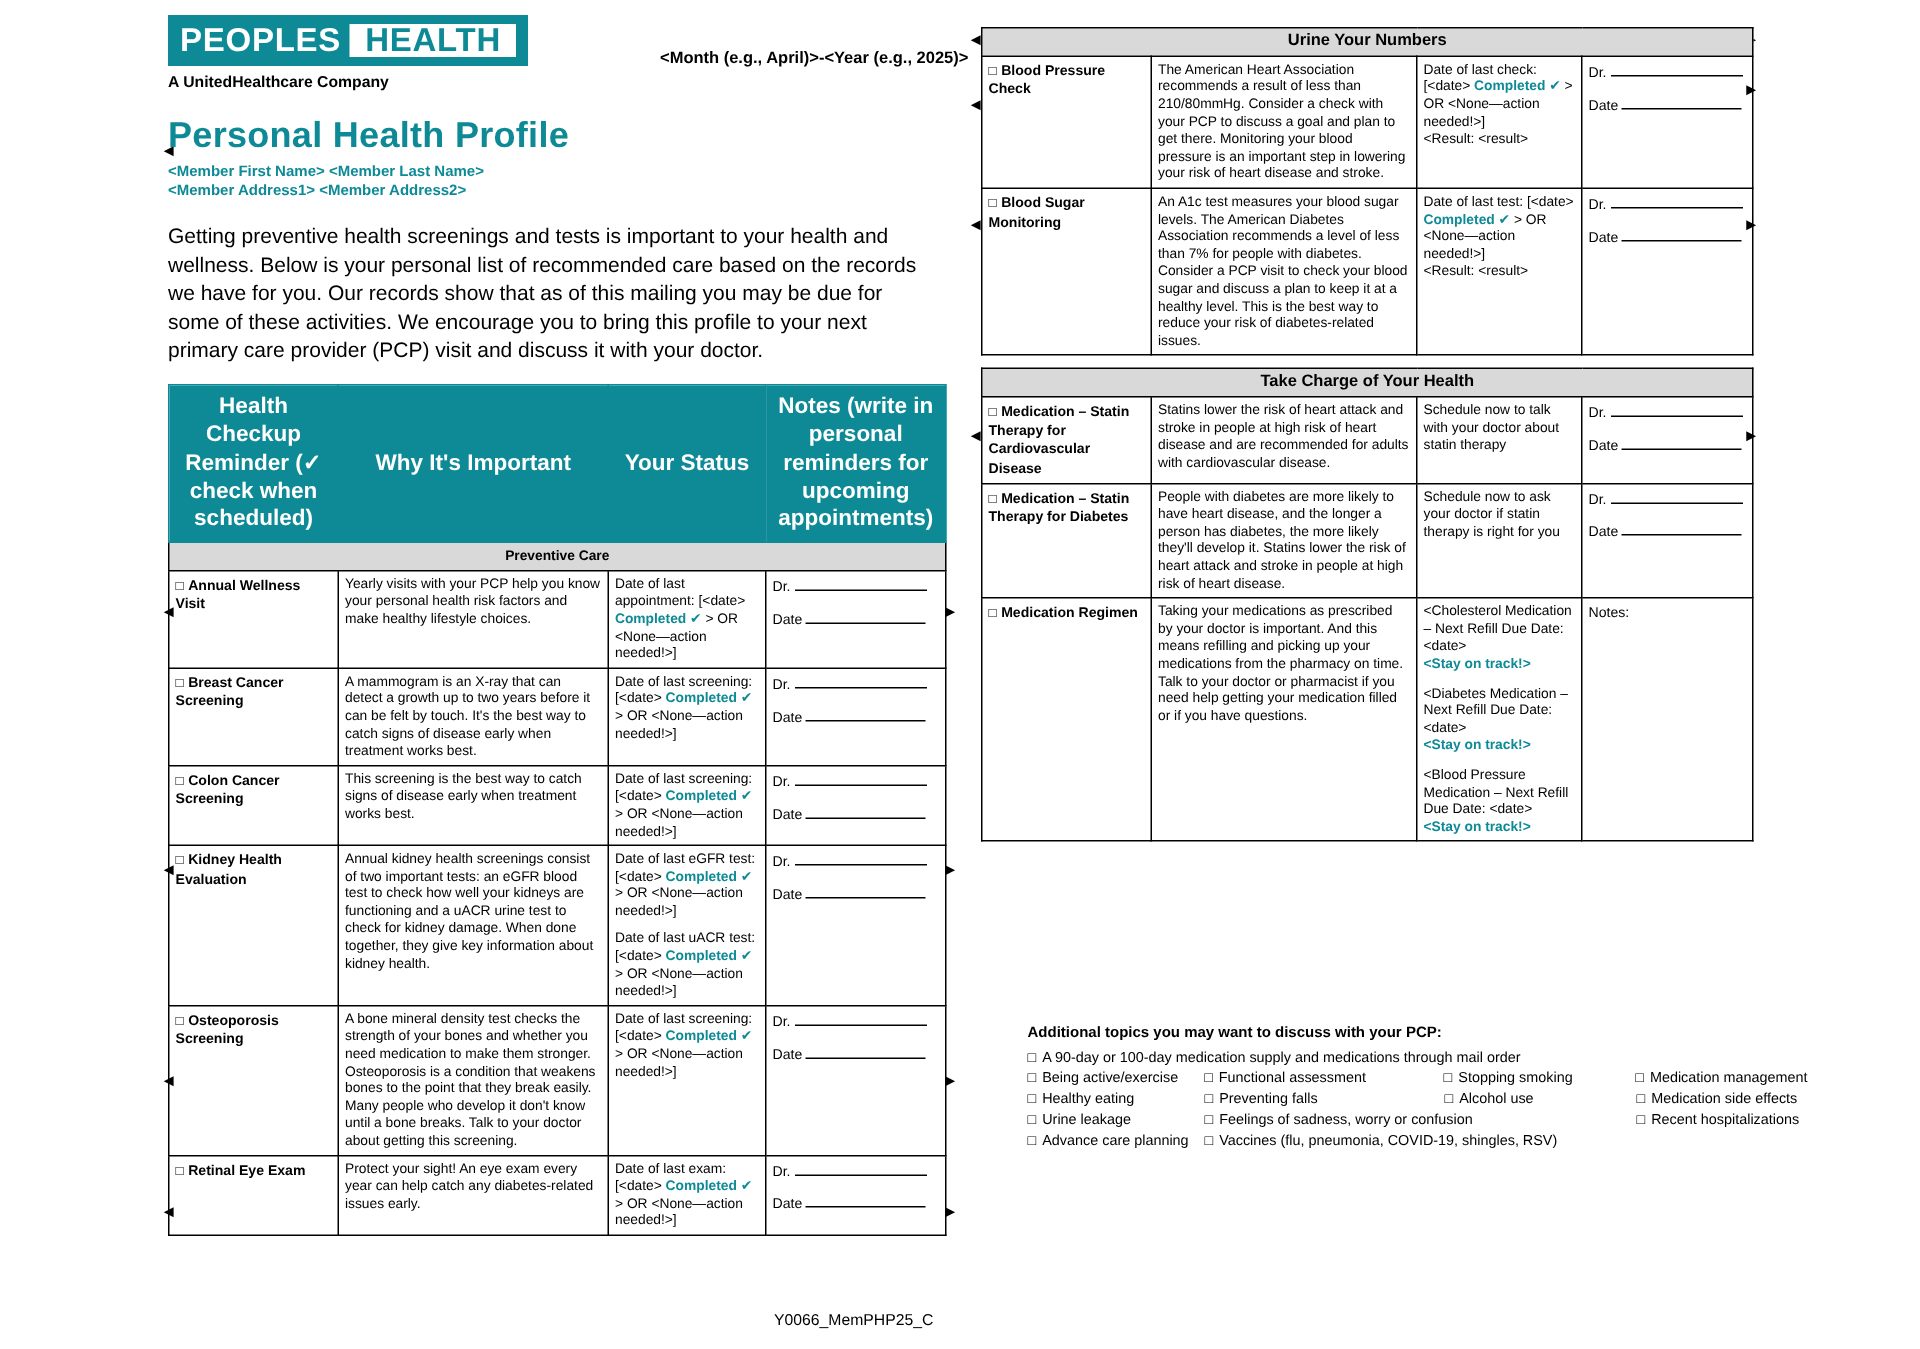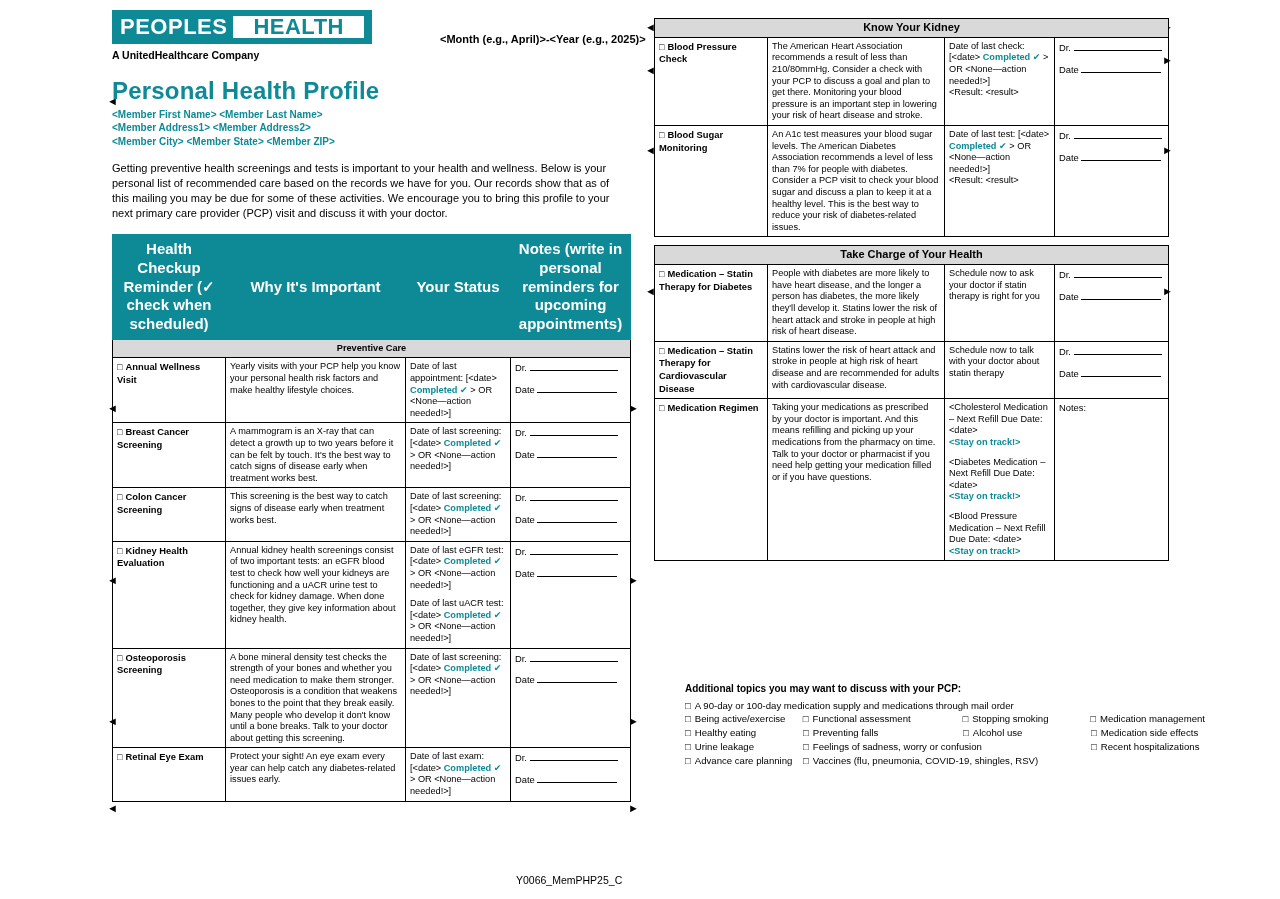--- a/index.html
+++ b/index.html
@@ -10,25 +10,25 @@
     position:relative;
     overflow:hidden;
   }
   .page{position:absolute;inset:0;}
   
   .left-col{position:absolute;left:112px;top:10px;width:518px;}
   .logo-box{display:inline-block;background:#0c4a6e;}
   .logo{display:flex;align-items:stretch;background:#0d8a96;color:#fff;font-weight:bold;
         font-size:22px;letter-spacing:.5px;padding:6px 8px;line-height:1;}
   .logo .peoples{background:#0d8a96;color:#fff;padding-right:6px;}
-  .logo .health{background:#ffffff;color:#0d8a96;padding:0 20px;}
+  .logo .health{background:#ffffff;color:#0d8a96;padding:0 10px;}
   .logo-sub{font-size:10.5px;font-weight:bold;margin-top:5px;color:#000;}
   .title{color:#0d8a96;font-size:24px;font-weight:bold;margin-top:16px;letter-spacing:.2px;}
   .member-lines{font-size:10px;font-weight:bold;color:#0d8a96;line-height:1.33;margin-top:3px;}
-  .intro{font-size:11px;line-height:1.37;margin-top:13px;width:512px;}
+  .intro{font-size:14px;line-height:1.37;margin-top:13px;width:512px;}
   .date-range{position:absolute;left:440px;top:33px;font-size:11px;font-weight:bold;}
 
   
   table{border-collapse:collapse;}
   .tbl{margin-top:13px;width:518px;table-layout:fixed;}
   .tbl th{background:#0d8a96;color:#fff;font-size:15px;font-weight:bold;text-align:center;
           padding:5px 4px;line-height:1.25;border:1px solid #0d8a96;}
   .tbl td{border:1px solid #000;vertical-align:top;font-size:9.2px;line-height:1.26;padding:3px 4px;}
   .band{background:#d9d9d9;text-align:center;font-weight:bold;font-size:11px;padding:2px 0;border:1px solid #000;}
   .chk{font-weight:bold;font-size:9.4px;}
@@ -92,21 +92,20 @@
         <span class="health">HEALTH</span>
       </div>
     </div>
     <div class="logo-sub">A UnitedHealthcare Company</div>
 
     <div class="title">Personal Health Profile</div>
 
     <div class="member-lines">
       <div>&lt;Member First Name&gt; &lt;Member Last Name&gt;</div>
       <div>&lt;Member Address1&gt; &lt;Member Address2&gt;</div>
-      <div>&lt;Member City&gt; &lt;Member State&gt; &lt;Member ZIP&gt;</div>
     </div>
 
     <div class="intro">Getting preventive health screenings and tests is important to your health and wellness. Below is your personal list of recommended care based on the records we have for you. Our records show that as of this mailing you may be due for some of these activities. We encourage you to bring this profile to your next primary care provider (PCP) visit and discuss it with your doctor.</div>
 
     <table class="tbl">
       <colgroup>
           <col style="width:113px">
           <col style="width:180px">
           <col style="width:105px">
           <col style="width:120px">
@@ -227,21 +226,21 @@
   <div class="right-col">
     <table class="rt">
       <colgroup>
           <col style="width:113px">
           <col style="width:177px">
           <col style="width:110px">
           <col style="width:114px">
         </colgroup>
       <tbody>
         <tr>
-            <td class="band" colspan="4">Know Your Kidney</td>
+            <td class="band" colspan="4">Urine Your Numbers</td>
           </tr>
 
         <tr>
           <td><span class="chk">Blood Pressure Check</span></td>
           <td>The American Heart Association recommends a result of less than 210/80mmHg. Consider a check with your PCP to discuss a goal and plan to get there. Monitoring your blood pressure is an important step in lowering your risk of heart disease and stroke.</td>
           <td>
             <span>Date of last check: [&lt;date&gt;</span>
             <span class="teal">Completed</span>
             <span class="chkmark">✔</span>
             <span>&gt; OR &lt;None—action needed!&gt;]</span>
@@ -279,33 +278,33 @@
           <col style="width:177px">
           <col style="width:110px">
           <col style="width:114px">
         </colgroup>
       <tbody>
         <tr>
             <td class="band" colspan="4">Take Charge of Your Health</td>
           </tr>
 
         <tr>
+          <td><span class="chk">Medication – Statin Therapy for Cardiovascular Disease</span></td>
+          <td>Statins lower the risk of heart attack and stroke in people at high risk of heart disease and are recommended for adults with cardiovascular disease.</td>
+          <td>Schedule now to talk with your doctor about statin therapy</td>
+          <td>
+            <div class="dr-line"><span>Dr.</span> <span class="ul"></span></div>
+            <div class="dr-line" style="margin-top:9px;"><span>Date</span> <span class="ul2"></span></div>
+          </td>
+        </tr>
+
+        <tr>
           <td><span class="chk">Medication – Statin Therapy for Diabetes</span></td>
           <td>People with diabetes are more likely to have heart disease, and the longer a person has diabetes, the more likely they'll develop it. Statins lower the risk of heart attack and stroke in people at high risk of heart disease.</td>
           <td>Schedule now to ask your doctor if statin therapy is right for you</td>
-          <td>
-            <div class="dr-line"><span>Dr.</span> <span class="ul"></span></div>
-            <div class="dr-line" style="margin-top:9px;"><span>Date</span> <span class="ul2"></span></div>
-          </td>
-        </tr>
-
-        <tr>
-          <td><span class="chk">Medication – Statin Therapy for Cardiovascular Disease</span></td>
-          <td>Statins lower the risk of heart attack and stroke in people at high risk of heart disease and are recommended for adults with cardiovascular disease.</td>
-          <td>Schedule now to talk with your doctor about statin therapy</td>
           <td>
             <div class="dr-line"><span>Dr.</span> <span class="ul"></span></div>
             <div class="dr-line" style="margin-top:9px;"><span>Date</span> <span class="ul2"></span></div>
           </td>
         </tr>
 
         <tr>
           <td><span class="chk">Medication Regimen</span></td>
           <td>Taking your medications as prescribed by your doctor is important. And this means refilling and picking up your medications from the pharmacy on time. Talk to your doctor or pharmacist if you need help getting your medication filled or if you have questions.</td>
           <td>

